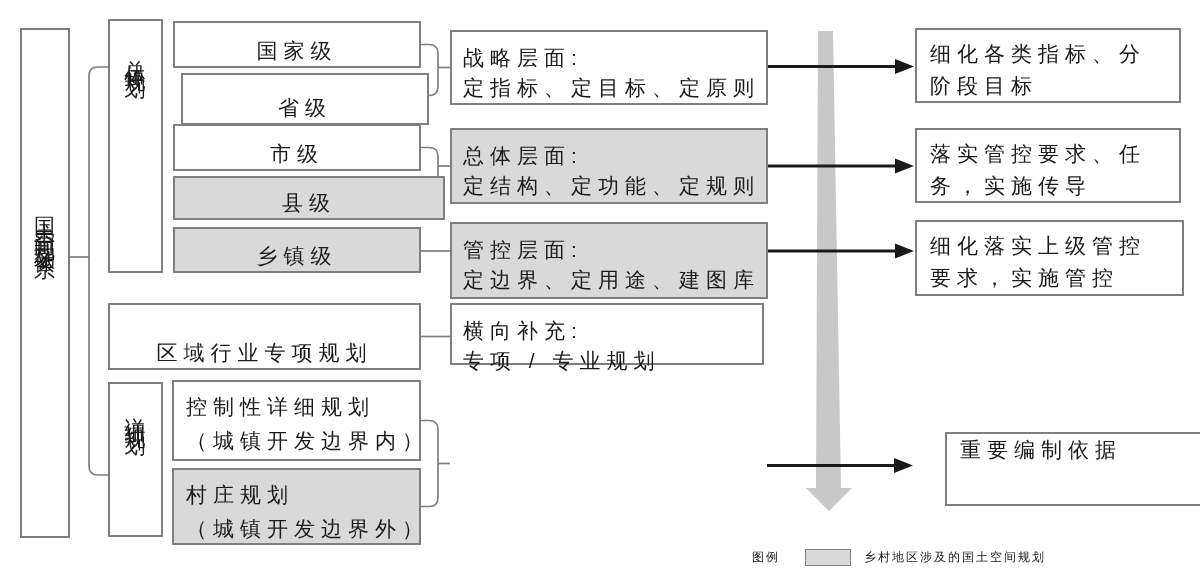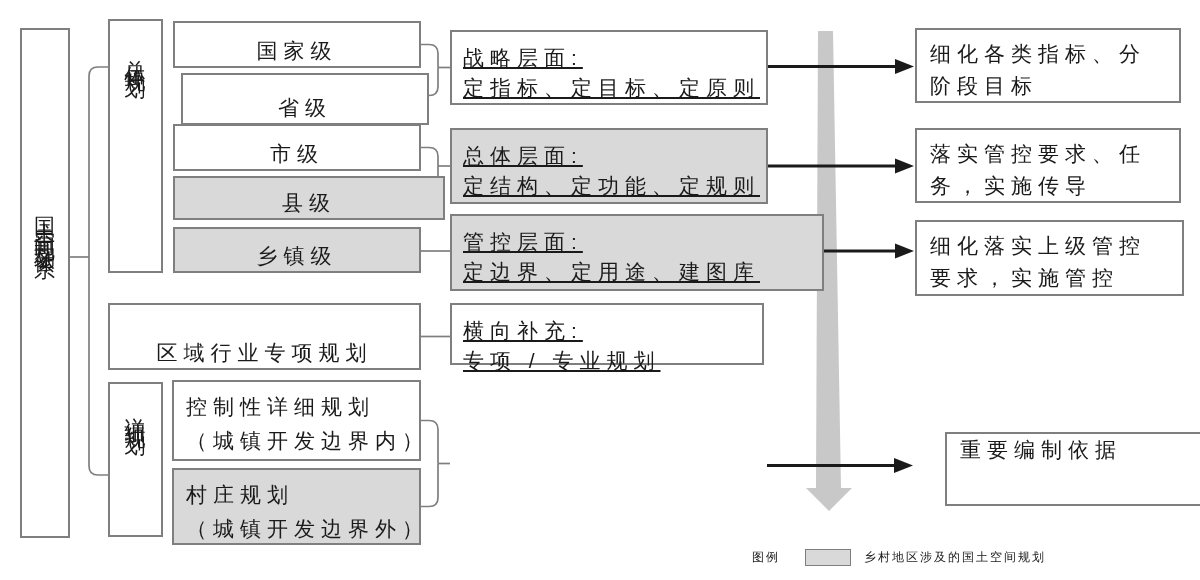--- a/index.html
+++ b/index.html
@@ -19,21 +19,21 @@
     border:2px solid var(--box-border,#7f7f7f);
     background:#fff;font-size:21px;letter-spacing:6px;line-height:1.45;
   }
   .box.gray{background:var(--highlight-fill,#d9d9d9);}
 
   .centerbox{display:flex;align-items:flex-end;justify-content:center;white-space:nowrap;}
 
   .vbox{display:flex;justify-content:center;align-items:flex-start;}
   .vtext{writing-mode:vertical-rl;text-orientation:upright;letter-spacing:6px;line-height:1.1;}
 
-  .fn{padding:11px 2px 8px 11px;text-decoration:underline;}
+  .fn{padding:11px 2px 8px 11px;}
   .fn .t{line-height:30px;white-space:nowrap;}
   .fn .d{line-height:30px;white-space:nowrap;}
 
   .out{padding:8px 14px 8px 13px;line-height:32px;}
   .out.single{display:flex;align-items:flex-start;padding-top:0;padding-bottom:17px;white-space:nowrap;margin-left:31px;}
 
   .dp{padding:8px 2px 8px 12px;}
   .dp div{line-height:34px;white-space:nowrap;}
 
   .legend{
@@ -133,21 +133,21 @@
   </div>
 
   <div class="box fn" style="left:450px;top:30px;width:318px;height:75px">
     <div class="t">战略层面:</div>
     <div class="d">定指标、定目标、定原则</div>
   </div>
   <div class="box fn gray" style="left:450px;top:128px;width:318px;height:76px">
     <div class="t">总体层面:</div>
     <div class="d">定结构、定功能、定规则</div>
   </div>
-  <div class="box fn gray" style="left:450px;top:214px;width:374px;height:77px">
+  <div class="box fn gray" style="left:450px;top:222px;width:318px;height:77px">
     <div class="t">管控层面:</div>
     <div class="d">定边界、定用途、建图库</div>
   </div>
   <div class="box fn" style="left:450px;top:303px;width:314px;height:62px">
     <div class="t">横向补充:</div>
     <div class="d">专项 / 专业规划</div>
   </div>
 
   <div class="box out" style="left:915px;top:28px;width:266px;height:75px">
     <span>细化各类指标、分阶段目标</span>

